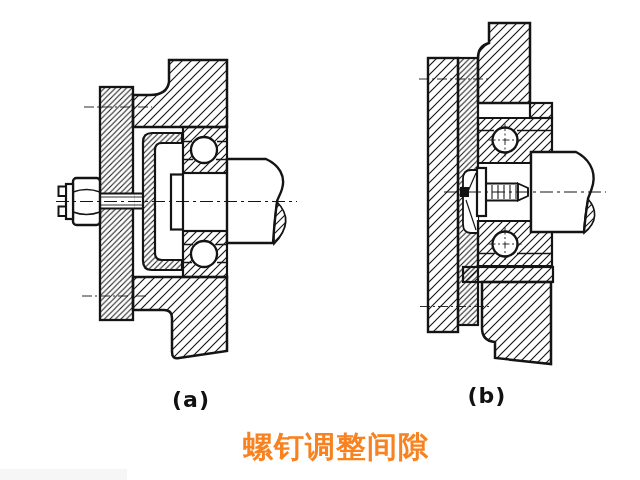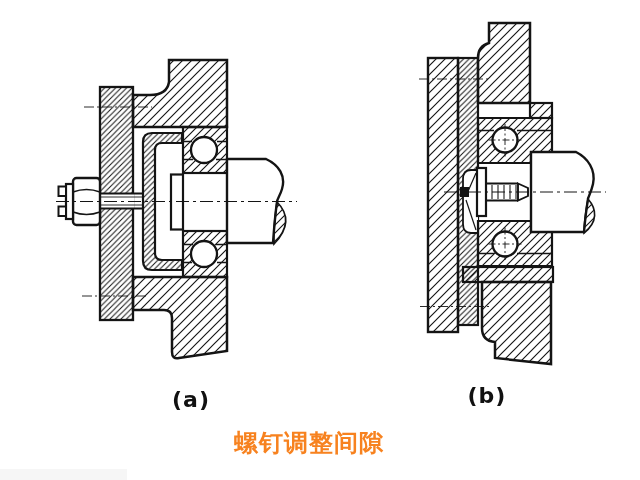--- a/index.html
+++ b/index.html
@@ -2,21 +2,21 @@
 <html><head>
 <meta charset="utf-8">
 <style>
   html,body{margin:0;padding:0;background:#fff;}
   .stage{position:relative;width:640px;height:480px;background:#fff;overflow:hidden;
          font-family:"DejaVu Sans","Liberation Sans",sans-serif;}
   .fig-label{position:absolute;width:54px;text-align:center;font-weight:700;font-size:22px;
              color:#111;letter-spacing:1px;}
   .lbl-a{left:164px;top:387px;}
   .lbl-b{left:460px;top:383px;}
-  .caption{position:absolute;left:234px;top:427px;font-weight:700;font-size:24px;
+  .caption{position:absolute;left:243px;top:427px;font-weight:700;font-size:30px;
            color:#F7821F;letter-spacing:1px;white-space:nowrap;}
   .bottom-bar{position:absolute;left:0;top:469px;width:127px;height:11px;background:#f6f6f6;}
   svg{position:absolute;left:0;top:0;}
 </style>
 </head>
 <body>
 
 <div class="stage">
 
   <svg width="640" height="480" viewBox="0 0 640 480">

